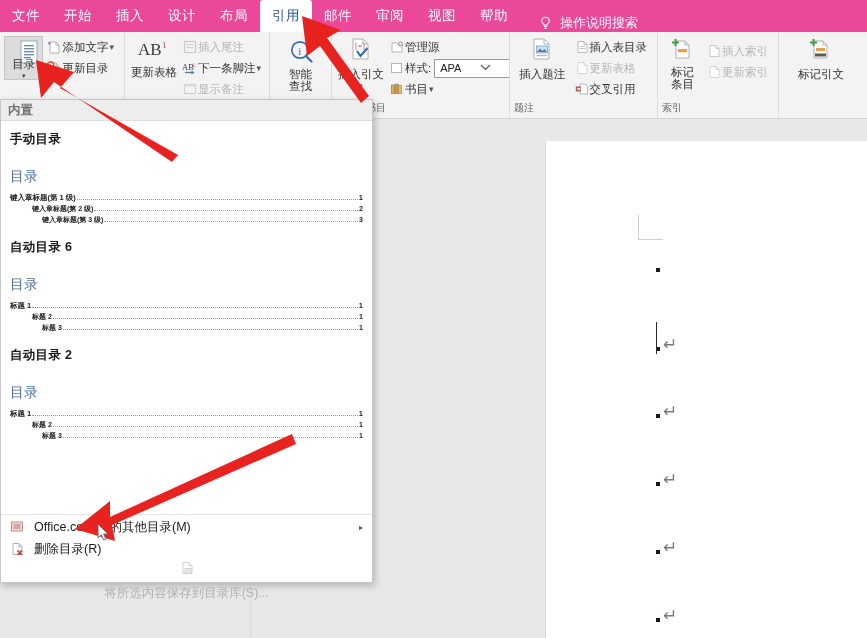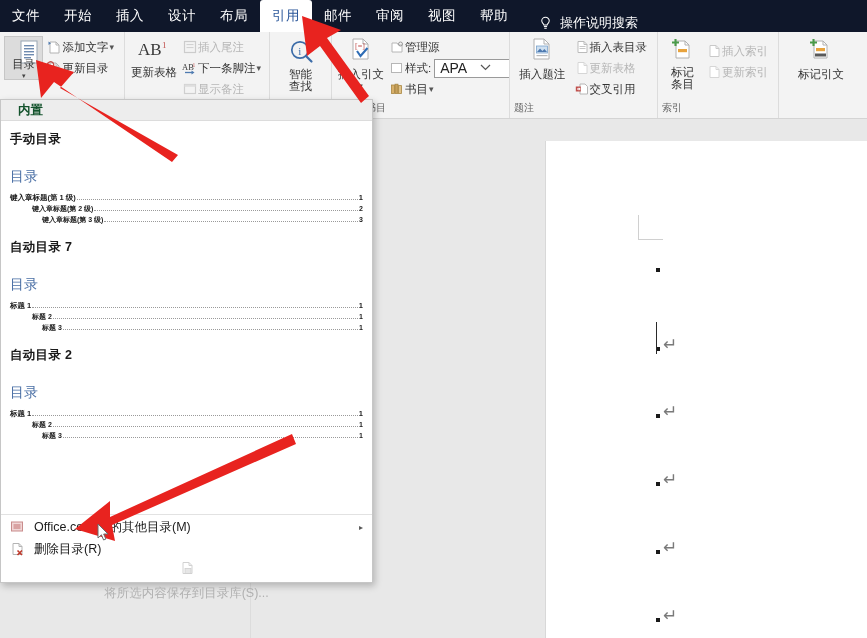--- a/index.html
+++ b/index.html
@@ -7,21 +7,21 @@
     width: 867px; height: 638px;
     font-family: "Liberation Sans", "DejaVu Sans", sans-serif;
     overflow: hidden;
     background: #e8e8e8;
   }
   #app { position: relative; width: 867px; height: 638px; }
 
   
   .tabbar {
     position: absolute; left: 0; top: 0; width: 867px; height: 32px;
-    background: #0f172a;
+    background: #ec4899;
     display: flex; align-items: flex-end;
   }
   .tab {
     height: 32px; padding: 0 12px;
     display: flex; align-items: center; justify-content: center;
     color: #ffffff; font-size: 13.5px; white-space: nowrap;
     letter-spacing: .5px;
   }
   .tab.active {
     background: #ffffff; color: #2b579a;
@@ -75,21 +75,21 @@
   }
   .smallbtn.dim { color: #b6b6b6; }
   .smallbtn .after { font-size: 9px; color: #555; margin-left: 1px; }
 
   .ico { width: 16px; height: 16px; flex: none; display: block; }
 
   .styleselect {
     display: inline-flex; align-items: center; justify-content: space-between;
     width: 76px; height: 19px; margin-left: 3px;
     background: #ffffff; border: 1px solid #9a9a9a;
-    font-size: 14px; color: #222; padding: 0 18px 0 5px;
+    font-size: 11px; color: #222; padding: 0 18px 0 5px;
   }
   .styleselect .chev { color: #444; font-size: 9px; }
 
   
   .workspace {
     position: absolute; left: 0; top: 119px; width: 867px; height: 519px;
     background: #e8e8e8;
   }
   .page {
     position: absolute; left: 545px; top: 141px; width: 322px; height: 497px;
@@ -122,22 +122,22 @@
   
   .gallery {
     position: absolute; left: 0px; top: 99px; width: 373px; height: 484px;
     background: #ffffff;
     border: 1px solid #c6c6c6;
     box-shadow: 2px 3px 7px rgba(0,0,0,.23);
     z-index: 30;
   }
   .gal-header {
     height: 21px; background: #ededed; border-bottom: 1px solid #dcdcdc;
-    display: flex; align-items: center; padding-left: 17px;
-    font-size: 12.5px; font-weight: bold; color: #14532d;
+    display: flex; align-items: center; padding-left: 7px;
+    font-size: 12.5px; font-weight: bold; color: #737373;
   }
   .gal-scroll { height: 393px; overflow: hidden; padding-top: 6px; }
   .gal-item { padding: 0 0 0 0; }
   .gal-title {
     font-size: 12.5px; font-weight: bold; color: #1a1a1a;
     padding: 4px 0 0 9px; letter-spacing: .3px;
   }
   .gal-preview { padding: 20px 9px 10px 9px; }
   .tocheading {
     font-family: "Liberation Serif", "DejaVu Serif", serif;
@@ -549,21 +549,21 @@
           </div>
           <div class="tocrow lvl3">
             <span class="txt">键入章标题(第 3 级)</span>
             <span class="leader"></span>
             <span class="pg">3</span>
           </div>
         </div>
       </div>
 
       <div class="gal-item">
-        <div class="gal-title">自动目录 7</div>
+        <div class="gal-title">自动目录 6</div>
         <div class="gal-preview">
           <div class="tocheading">目录</div>
           <div class="tocrow">
             <span class="txt">标题 1</span>
             <span class="leader"></span>
             <span class="pg">1</span>
           </div>
           <div class="tocrow lvl2">
             <span class="txt">标题 2</span>
             <span class="leader"></span>

